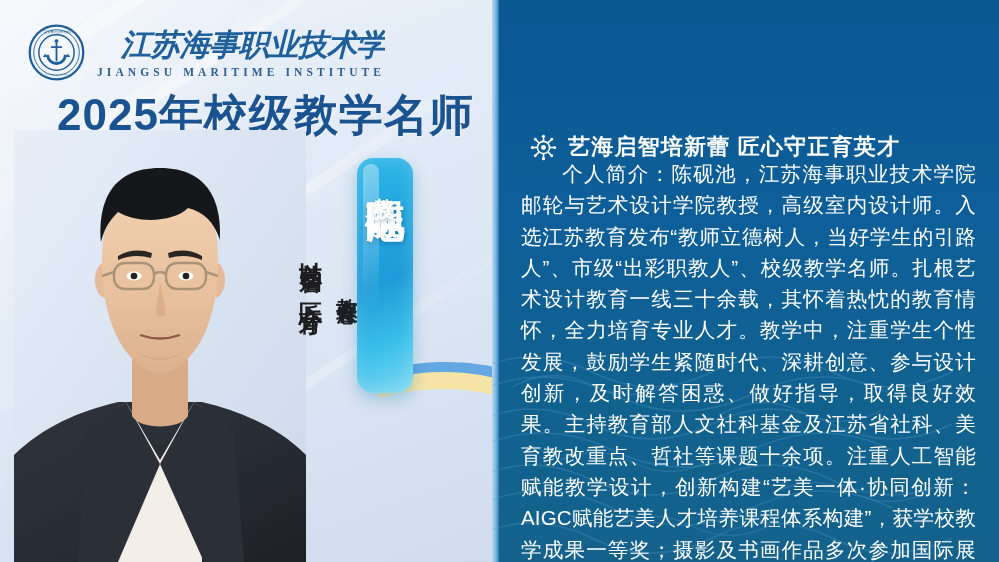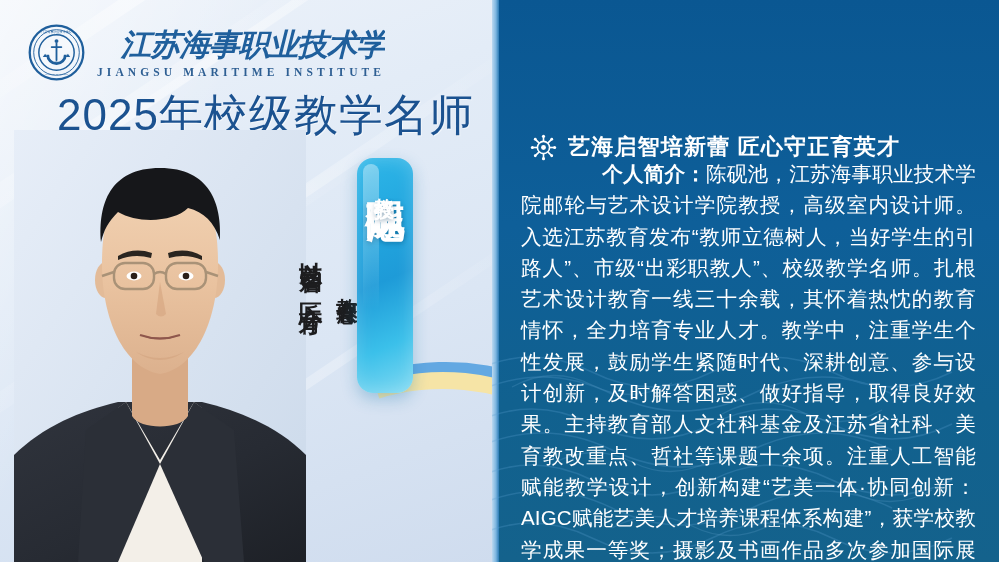--- a/index.html
+++ b/index.html
@@ -51,21 +51,21 @@
   .wordmark{display:flex;flex-direction:column;line-height:1;}
   .wm-cn{height:38px;}
   .wm-en{
     font-size:11.5px;letter-spacing:4.1px;color:#2e5f93;font-weight:600;
     margin-top:3px;margin-left:3px;font-family:"Liberation Serif","DejaVu Serif",serif;
   }
 
   
   .main-title{
     position:absolute;left:57px;top:86px;
-    font-size:44px;font-weight:400;color:#1b5290;letter-spacing:1px;
+    font-size:44px;font-weight:700;color:#1b5290;letter-spacing:1px;
     text-shadow:1px 1px 0 rgba(255,255,255,.55);
     white-space:nowrap;
   }
 
   
   .portrait-wrap{position:absolute;left:14px;bottom:0;width:292px;height:432px;overflow:hidden;}
   .portrait{position:absolute;left:0;bottom:0;width:292px;height:432px;}
 
   
   .philosophy{
@@ -119,21 +119,21 @@
     margin-top:24px;
   }
   .helm{width:27px;height:27px;flex:0 0 auto;}
   .sec-head-text{font-size:22px;font-weight:700;color:#ffffff;letter-spacing:1.2px;}
 
   .bio{
     position:absolute;left:29px;top:158px;width:455px;
     font-size:20.6px;line-height:1.52;color:#ffffff;text-align:justify;
     text-indent:2em;letter-spacing:.1px;
   }
-  .bio b{font-weight:700;margin-left:40px;}
+  .bio b{font-weight:400;}
 </style>
 </head>
 <body>
 
 <div class="stage">
 
   <div class="left-panel">
 
     <div class="streaks">
       <i class="s1"></i>

